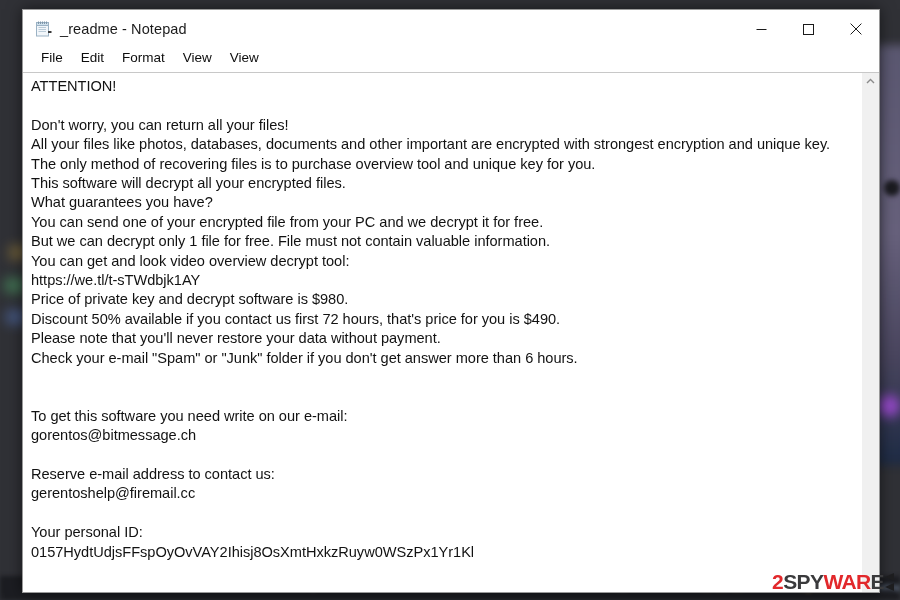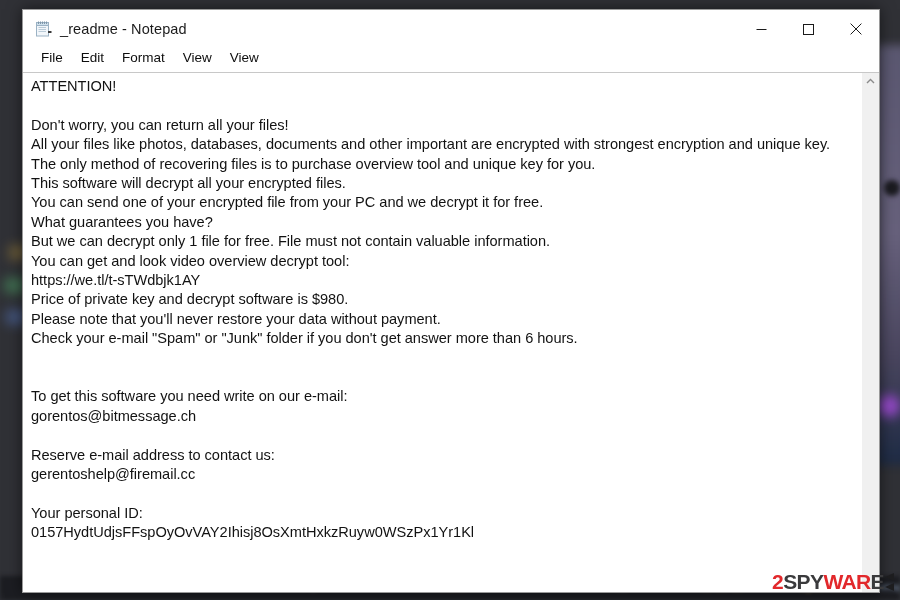--- a/index.html
+++ b/index.html
@@ -298,26 +298,27 @@
     </div>
 
   <div id="editor-region">
     <div id="text-area">
         <div class="text-line">ATTENTION!</div>
         <div class="text-line blank"></div>
         <div class="text-line">Don't worry, you can return all your files!</div>
         <div class="text-line">All your files like photos, databases, documents and other important are encrypted with strongest encryption and unique key.</div>
         <div class="text-line">The only method of recovering files is to purchase overview tool and unique key for you.</div>
         <div class="text-line">This software will decrypt all your encrypted files.</div>
+        <div class="text-line">What guarantees you have?</div>
         <div class="text-line">You can send one of your encrypted file from your PC and we decrypt it for free.</div>
-        <div class="text-line">What guarantees you have?</div>
         <div class="text-line">But we can decrypt only 1 file for free. File must not contain valuable information.</div>
         <div class="text-line">You can get and look video overview decrypt tool:</div>
         <div class="text-line">https://we.tl/t-sTWdbjk1AY</div>
         <div class="text-line">Price of private key and decrypt software is $980.</div>
+        <div class="text-line">Discount 50% available if you contact us first 72 hours, that's price for you is $490.</div>
         <div class="text-line">Please note that you'll never restore your data without payment.</div>
         <div class="text-line">Check your e-mail "Spam" or "Junk" folder if you don't get answer more than 6 hours.</div>
         <div class="text-line blank"></div>
         <div class="text-line blank"></div>
         <div class="text-line">To get this software you need write on our e-mail:</div>
         <div class="text-line">gorentos@bitmessage.ch</div>
         <div class="text-line blank"></div>
         <div class="text-line">Reserve e-mail address to contact us:</div>
         <div class="text-line">gerentoshelp@firemail.cc</div>
         <div class="text-line blank"></div>

